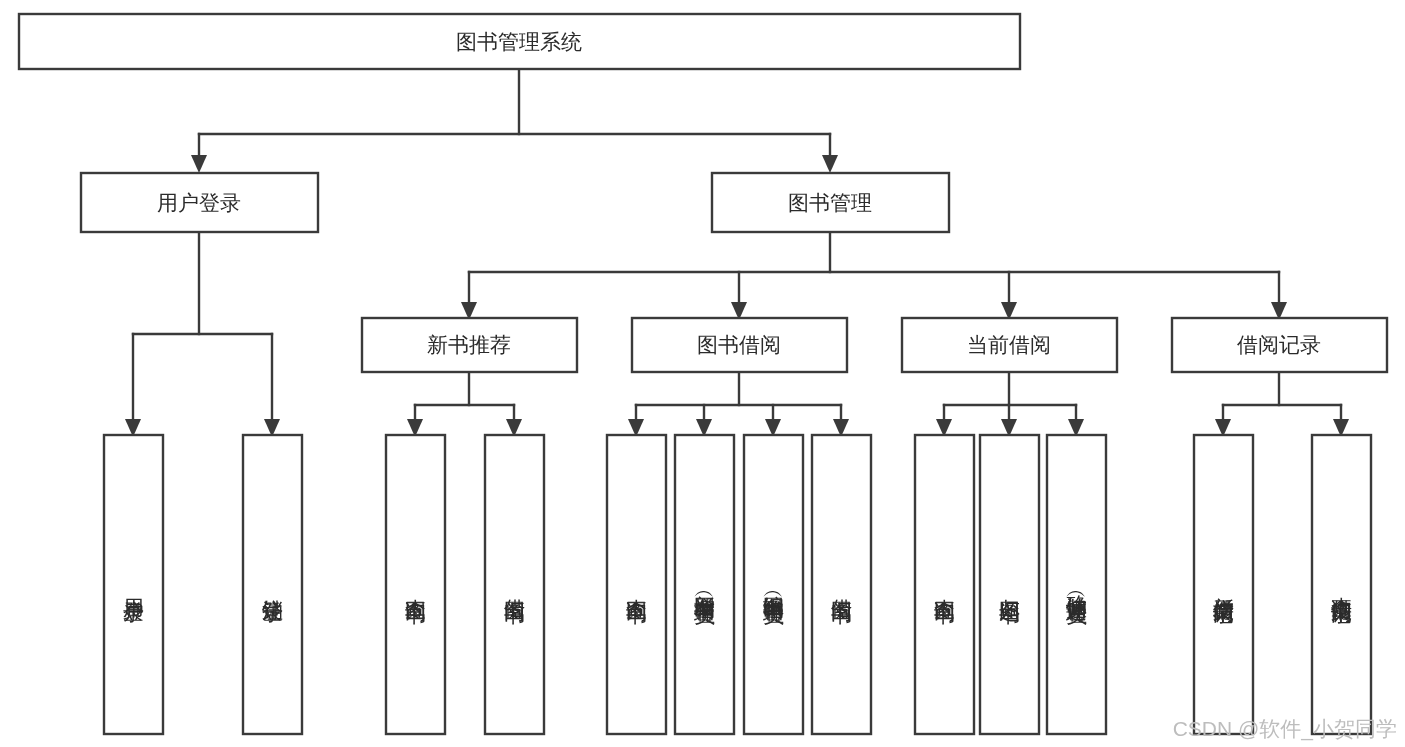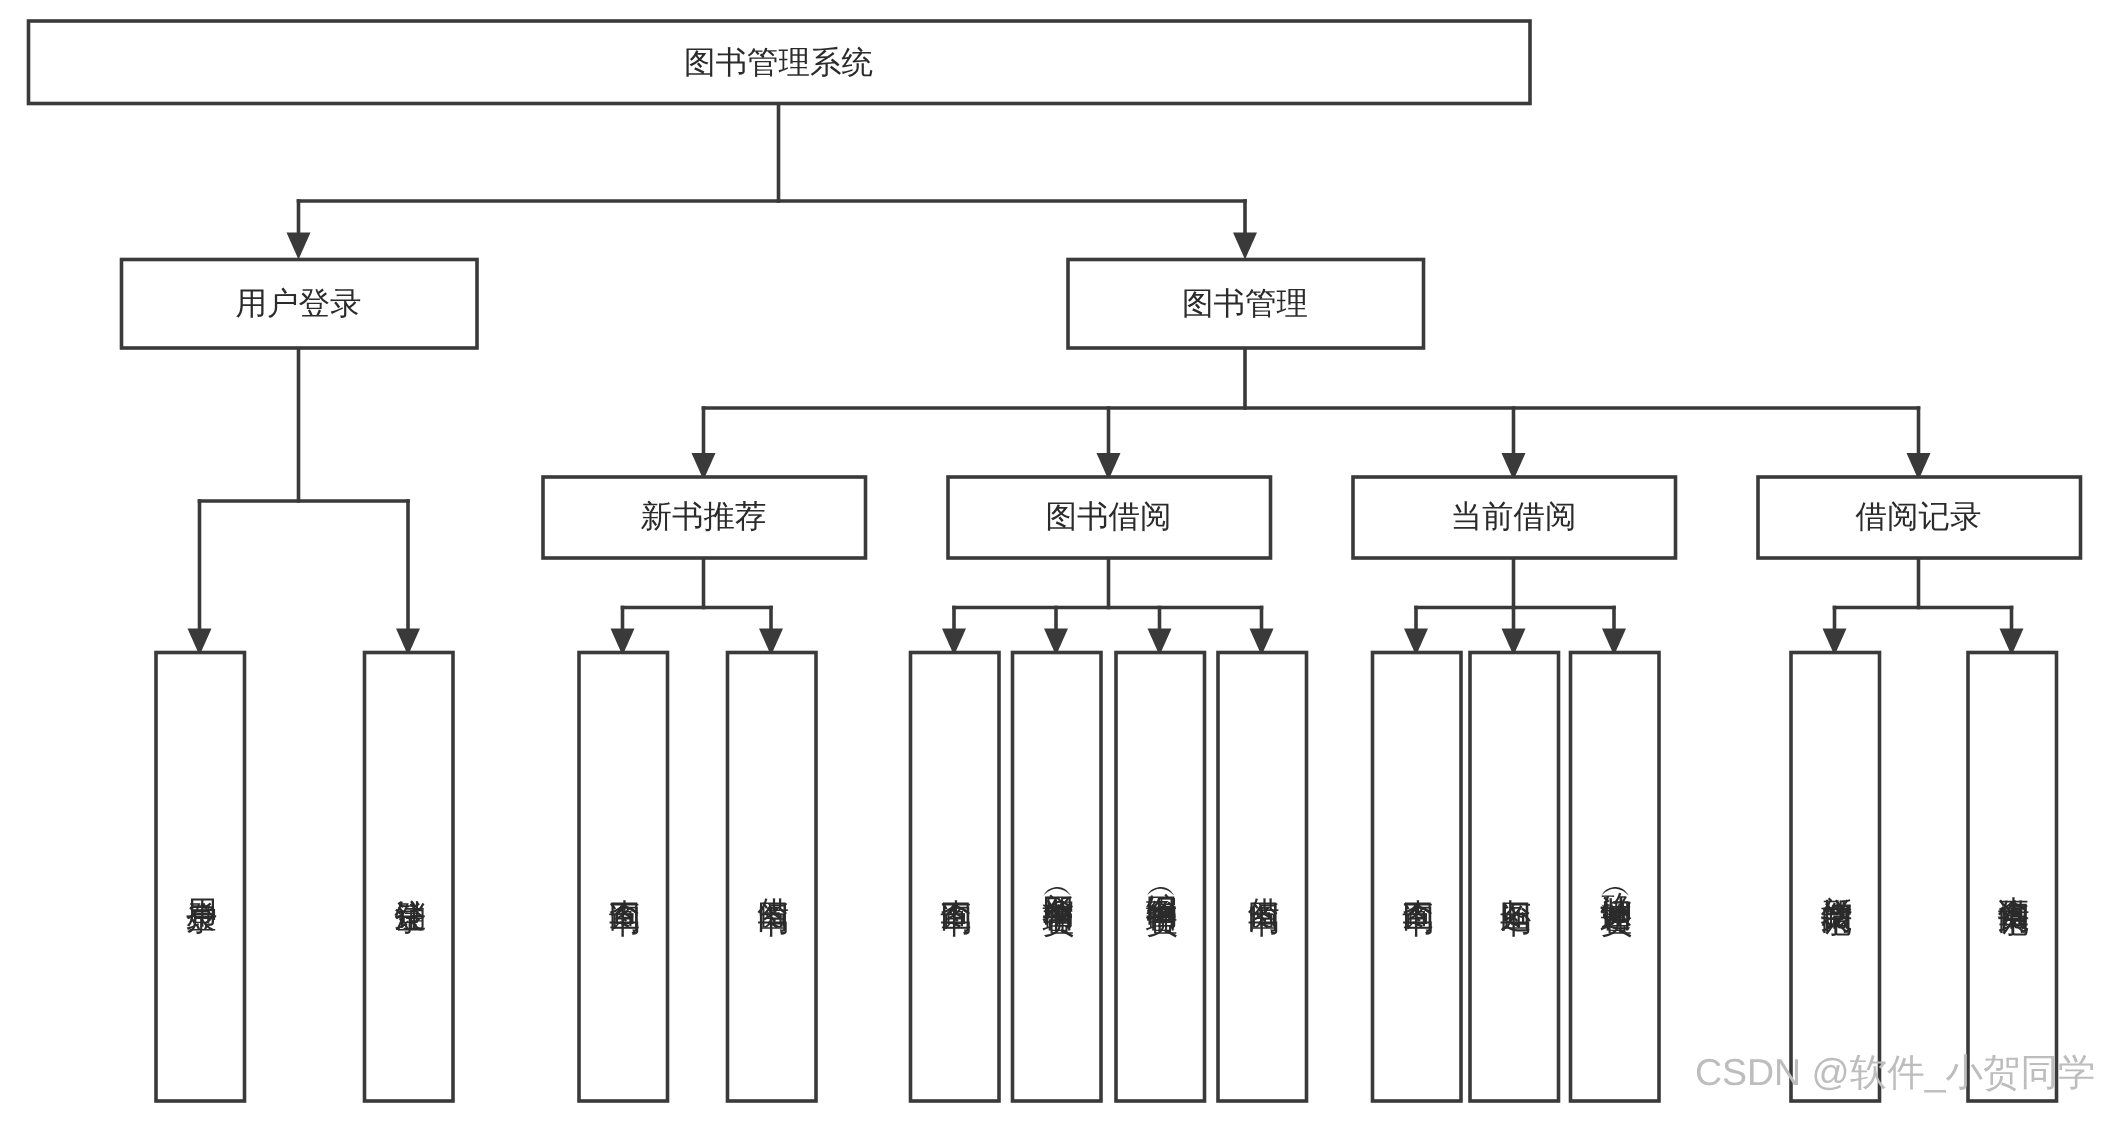--- a/index.html
+++ b/index.html
@@ -58,23 +58,23 @@
     white-space: nowrap;
     pointer-events: none;
     font-family: "Liberation Sans", "DejaVu Sans", sans-serif;
     font-size: 21px;
     color: #2b2b2b;
     letter-spacing: 1.5px;
   }
   .watermark {
     position: absolute;
     right: 8px;
-    bottom: 16px;
-    font-family: "Liberation Sans", "DejaVu Sans", sans-serif;
-    font-size: 25px;
+    bottom: 4px;
+    font-family: "Liberation Sans", "DejaVu Sans", sans-serif;
+    font-size: 21px;
     color: #bdbdbd;
     white-space: nowrap;
     pointer-events: none;
   }
 </style>
 </head>
 <body>
 
 <div id="diagram-root">
 

